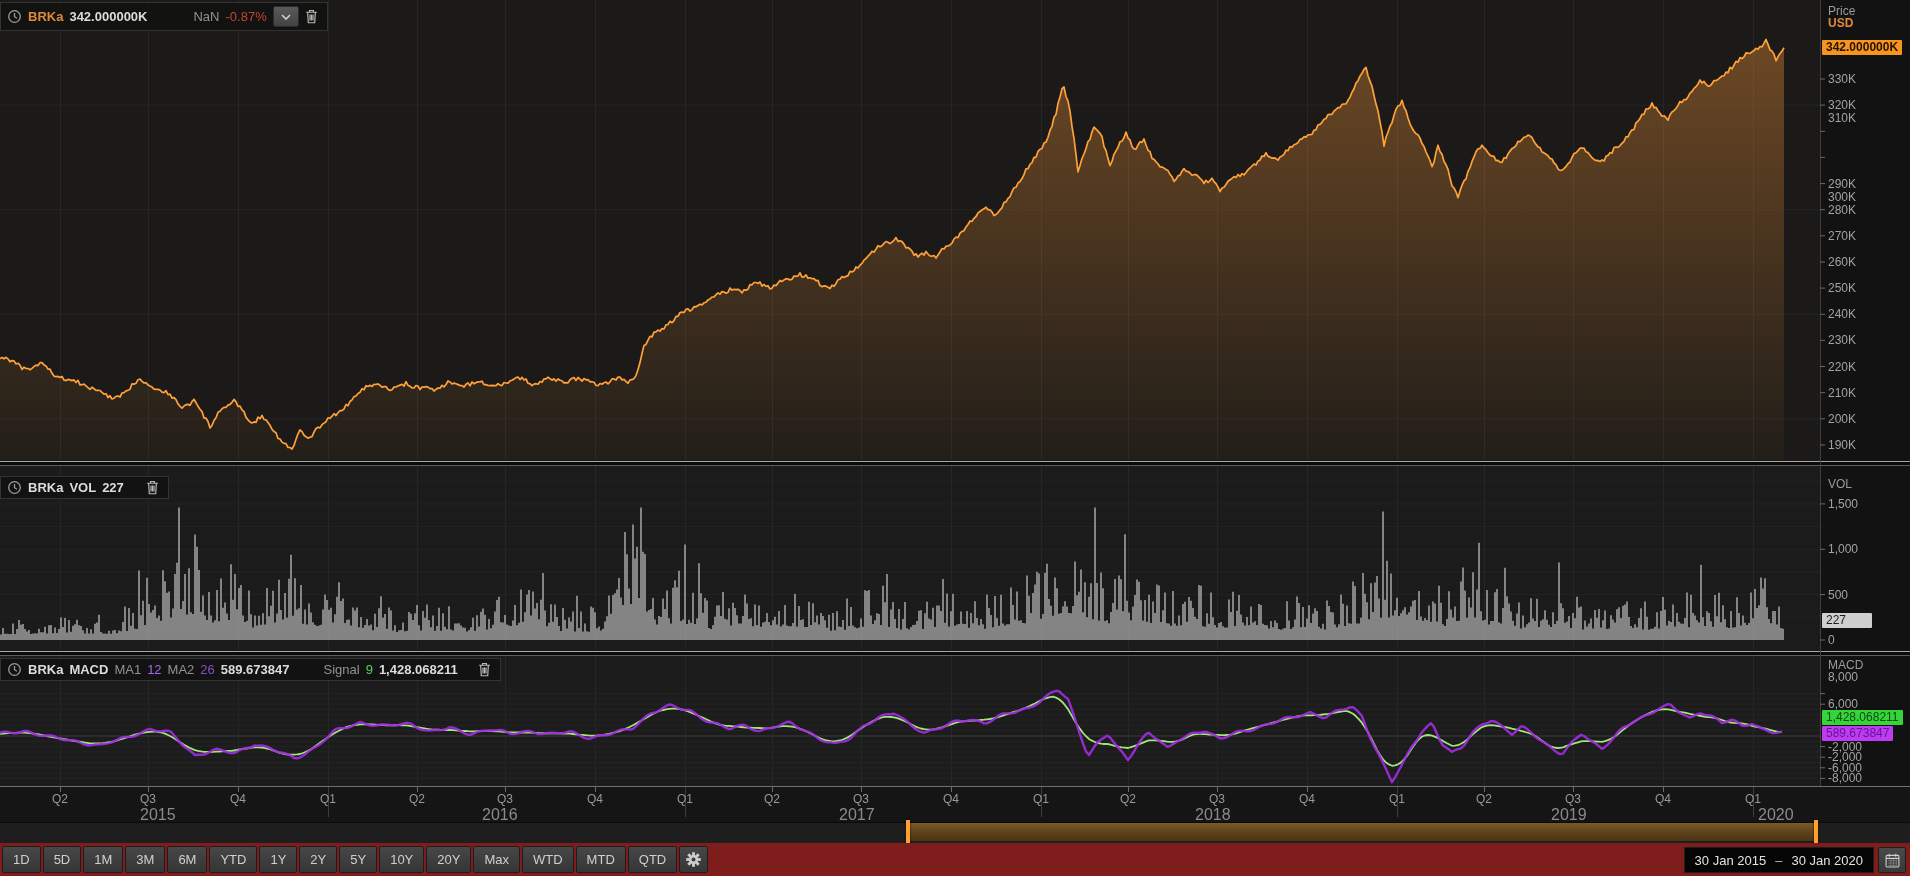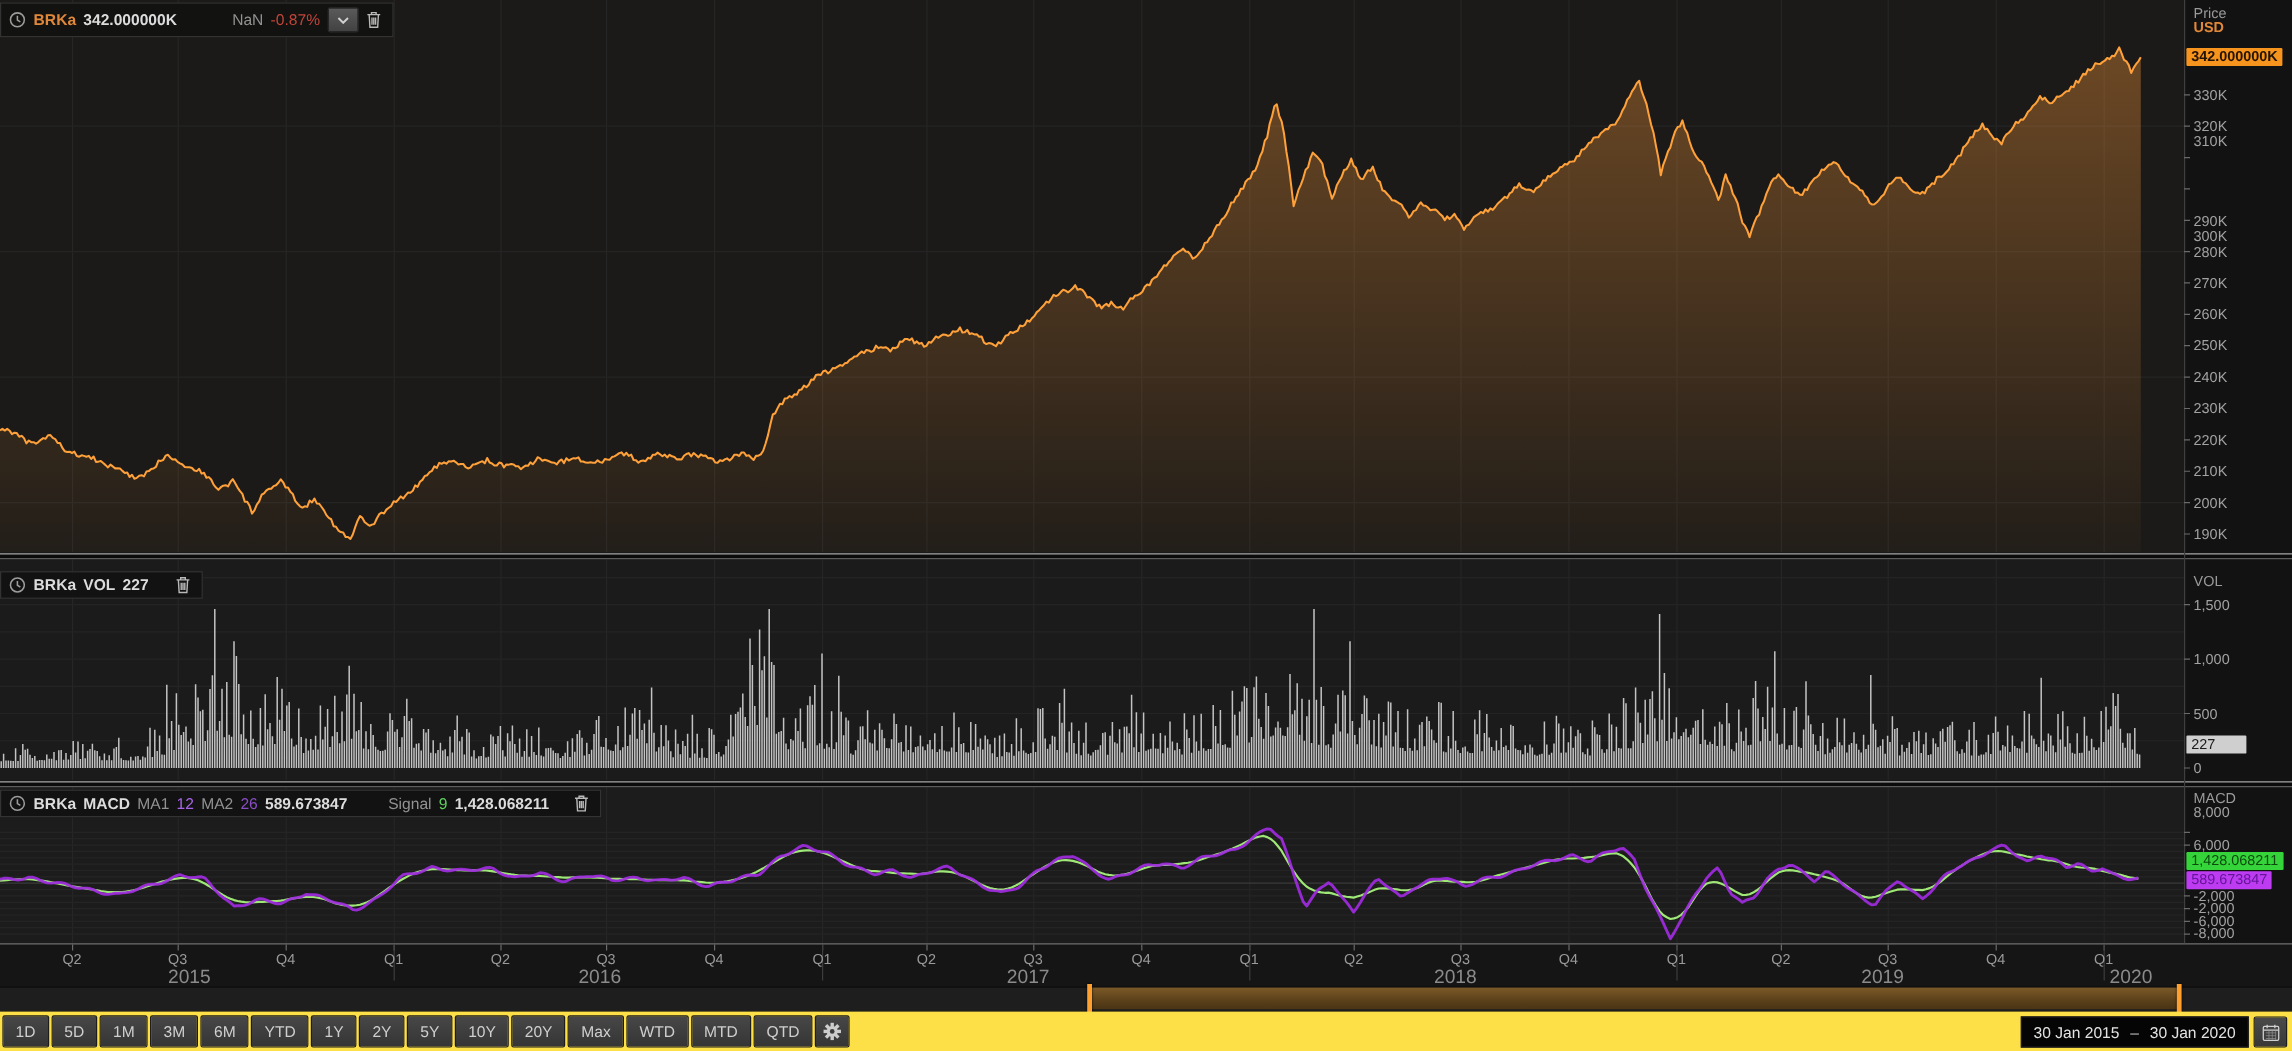--- a/index.html
+++ b/index.html
@@ -29,21 +29,21 @@
   .badge-grn{background:#35d43a;color:#0c4a0e;}
   .badge-pur{background:#bd3cf2;color:#651499;}
   
   .xq{position:absolute;width:40px;margin-left:-20px;text-align:center;font-size:12px;color:#9a9a9a;top:792px;}
   .xy{position:absolute;width:48px;margin-left:-24px;text-align:left;font-size:16px;color:#8b8b8b;top:806px;}
   
   #slider-track{position:absolute;left:0;top:822px;width:1910px;height:20px;background:#1e1e1e;border-top:1px solid #0a0a0a;border-bottom:1px solid #0a0a0a;}
   #slider-bar{position:absolute;top:823px;height:18px;background:linear-gradient(#7c5a28,#5d421b 55%,#4a3414);}
   .slider-handle{position:absolute;top:820px;width:4px;height:24px;background:#ffa02e;box-shadow:0 0 2px #000;}
   
-  #toolbar{position:absolute;left:0;top:843px;width:1910px;height:33px;background:#fde047;display:flex;align-items:center;}
+  #toolbar{position:absolute;left:0;top:843px;width:1910px;height:33px;background:#7f1d1d;display:flex;align-items:center;}
   .tbtn{height:25px;margin-left:2px;padding:0 10px;display:flex;align-items:center;
         background:linear-gradient(#474747,#353535);color:#cfcfcf;font-size:13px;
         border:1px solid #1d1d1d;border-radius:2px;cursor:pointer;}
   .tbtn-ic{padding:0 6px;}
   #date-range{position:absolute;right:52px;top:847px;height:24px;display:flex;align-items:center;
               background:#050505;border:1px solid #1e1e1e;color:#e2e2e2;font-size:13px;padding:0 10px;gap:9px;}
   #cal-btn{position:absolute;right:20px;top:847px;width:26px;height:24px;background:linear-gradient(#4a4a4a,#383838);
            border:1px solid #1d1d1d;border-radius:2px;display:flex;align-items:center;justify-content:center;cursor:pointer;}
 </style>
 </head>

